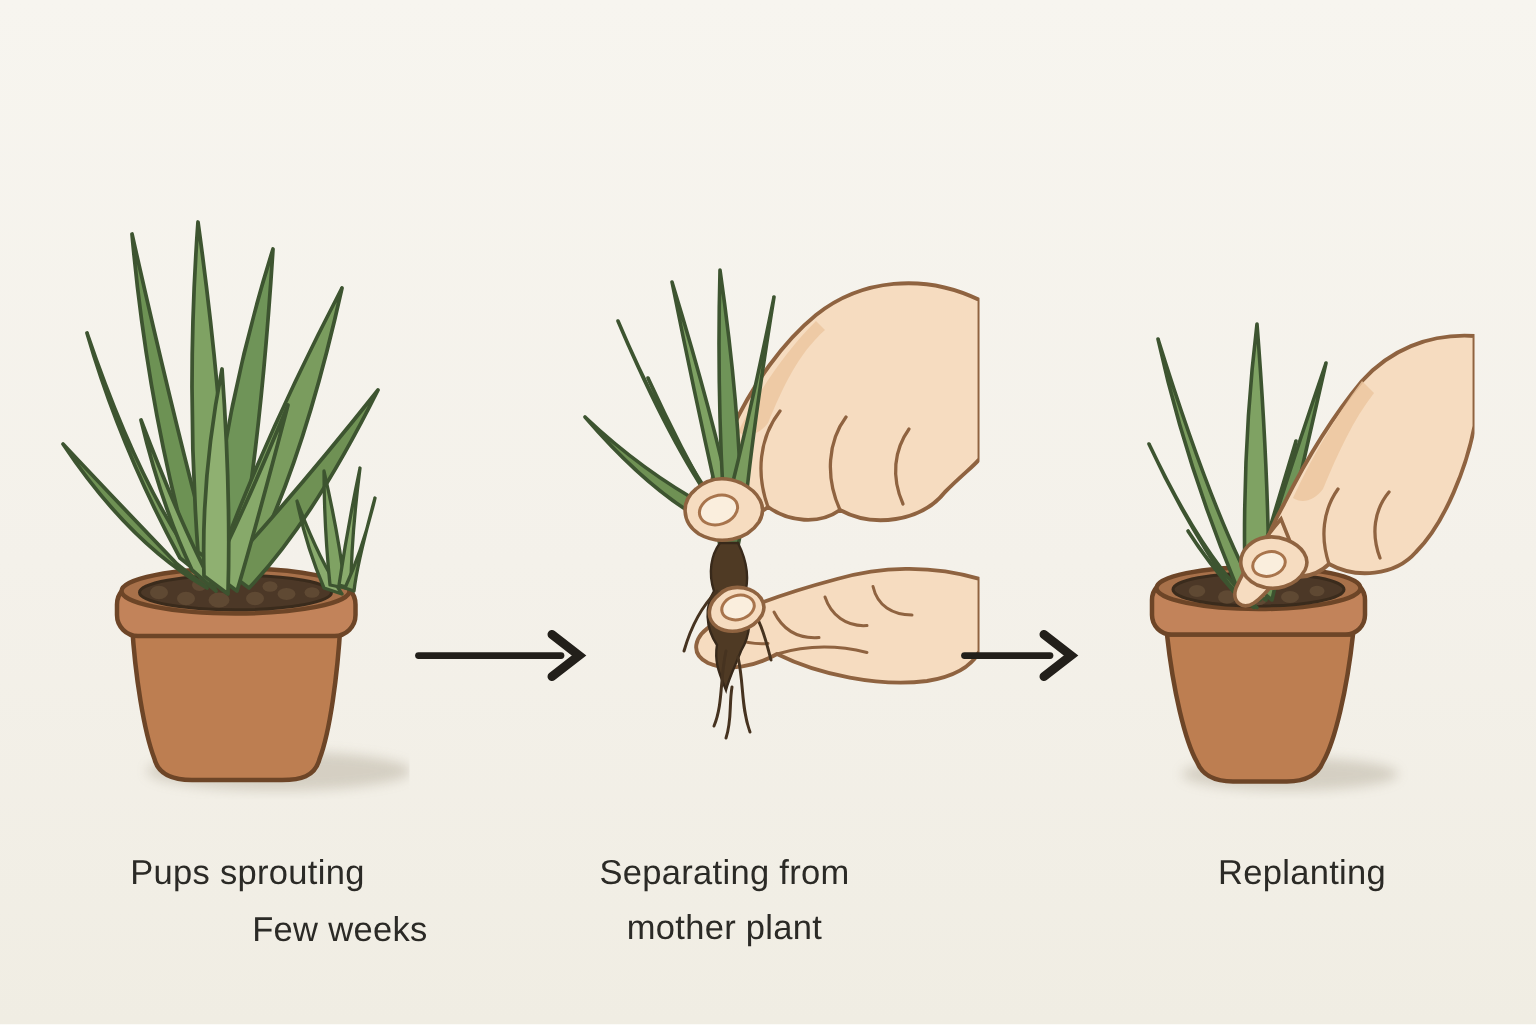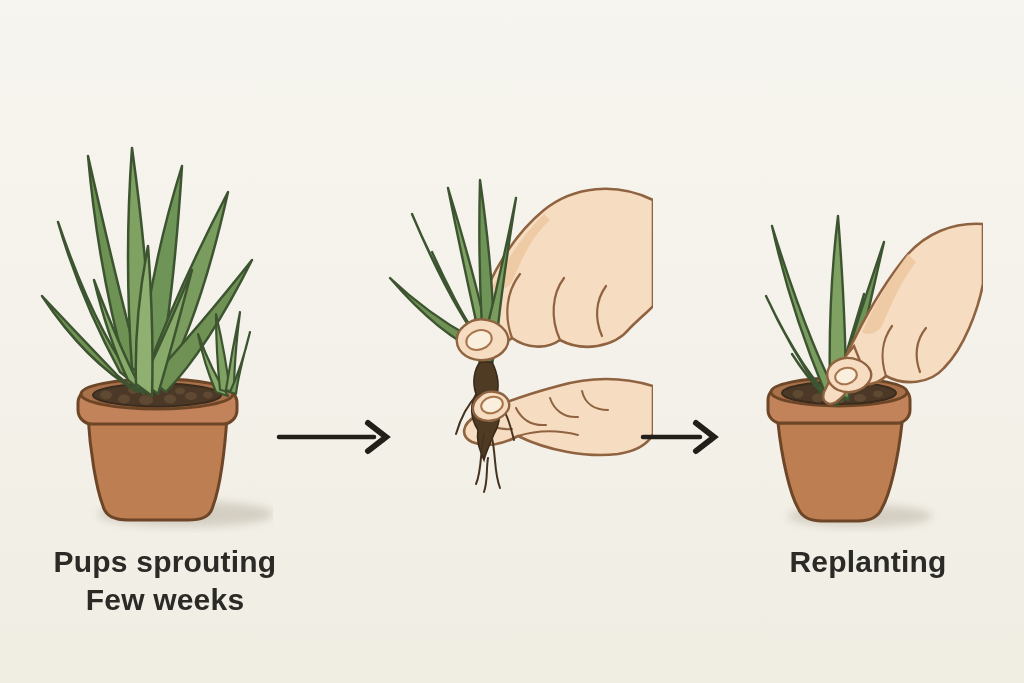--- a/index.html
+++ b/index.html
@@ -4,24 +4,24 @@
 <style>
   html,body{margin:0;padding:0;}
   body{font-family:"Liberation Sans",sans-serif;}
   .canvas{
     position:relative;width:1024px;height:683px;overflow:hidden;
     background:linear-gradient(180deg,#f7f5ef 0%,#f4f1ea 55%,#f0ede3 100%);
   }
   .illustration{position:absolute;}
   .step-label{
     position:absolute;
-    font-size:30px;line-height:37px;font-weight:700;letter-spacing:.2px;
-    color:#2b2a26;text-align:center;
+    font-size:23px;line-height:37px;font-weight:400;letter-spacing:.2px;
+    color:#2b2a26;text-align:center;margin-top:20px;
   }
-  .step-label .sub{margin-top:1px;}
+  .step-label .sub{margin-top:1px;text-align:right;}
   svg *{vector-effect:none;}
 </style>
 </head>
 <body>
 
 <div class="canvas">
 
   <svg class="illustration" style="left:28px;top:128px" width="245" height="405" viewBox="0 0 245 405">
     <ellipse cx="158" cy="386" rx="88" ry="13" fill="rgba(110,95,70,.22)" style="filter:blur(4px)"></ellipse>
     <g stroke="#6d4527" stroke-width="3" stroke-linejoin="round">
@@ -168,17 +168,20 @@
       <path d="M 116,148 C 104,162 92,180 86,194 C 83,203 90,209 98,204 C 108,197 118,182 124,168 Z" fill="#f6dcc0" stroke="#8f6340" stroke-width="2.4"></path>
       <path d="M 94,166 C 86,174 88,186 100,192 C 112,197 126,193 132,182 C 136,174 130,166 120,162 C 110,158 100,160 94,166 Z" fill="#f6dcc0" stroke="#8f6340" stroke-width="2.4"></path>
       <ellipse cx="108" cy="178" rx="11" ry="8" transform="rotate(-15 108 178)" fill="#faeedd" stroke="#a8744c" stroke-width="2"></ellipse>
     </g>
   </svg>
 
   <div class="step-label" style="left:45px;top:543px;width:240px">
     <div>Pups sprouting</div>
     <div class="sub">Few weeks</div>
   </div>
+  <div class="step-label" style="left:363px;top:543px;width:240px">
+    <div>Separating from mother plant</div>
+  </div>
   <div class="step-label" style="left:748px;top:543px;width:240px">
     <div>Replanting</div>
   </div>
 
 </div>
 
 </body></html>

